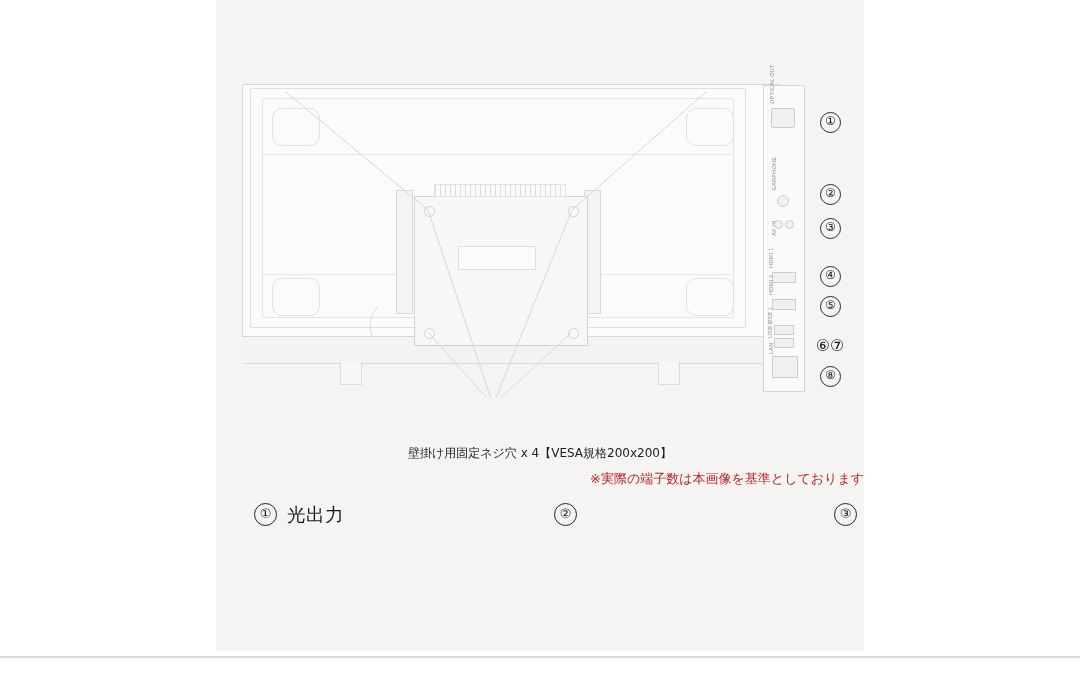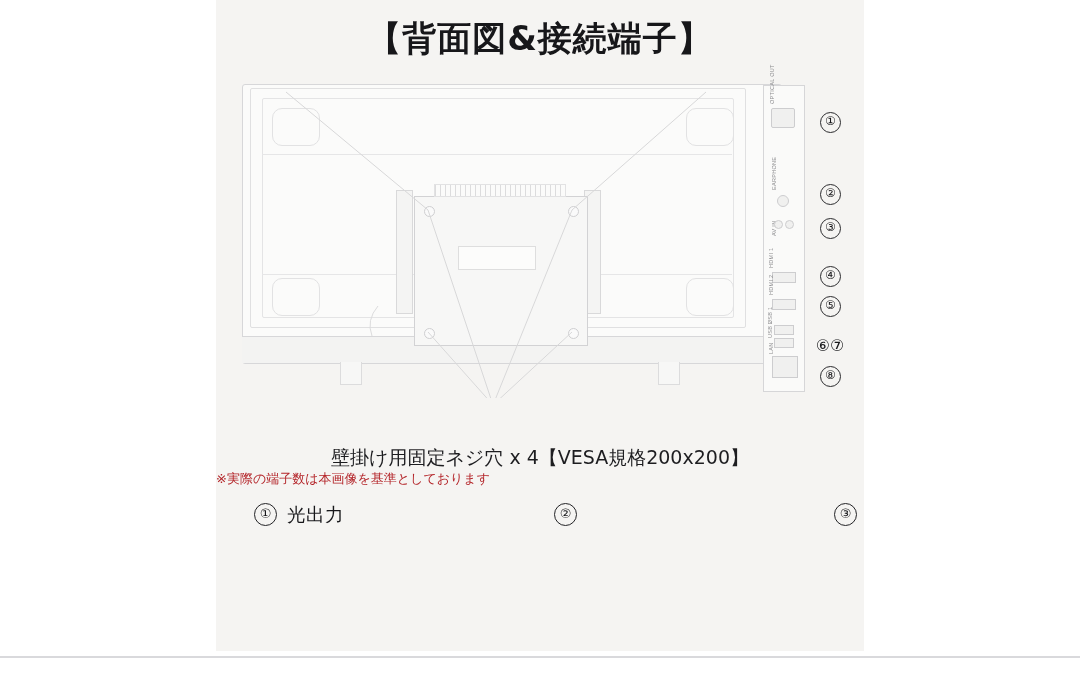--- a/index.html
+++ b/index.html
@@ -214,28 +214,28 @@
     text-align: center;
     background: #f5f4f2;
     font-family: "DejaVu Sans", sans-serif;
   }
 
   
   #cap1 {
     position: absolute;
     left: 0; top: 445px; width: 648px;
     text-align: center;
-    font-size: 19px;
+    font-size: 12px;
     color: #1d1d20;
     font-family: "DejaVu Sans", sans-serif;
   }
   #cap2 {
     position: absolute;
     left: 0; top: 470px; width: 648px;
-    text-align: left;
+    text-align: right;
     font-size: 13px;
     color: #b4252a;
     font-family: "DejaVu Sans", sans-serif;
   }
 
   
   #legend {
     position: absolute;
     left: 38px;
     top: 498px;
@@ -267,21 +267,20 @@
     color: #17171a;
     letter-spacing: .5px;
     font-family: Liberation Serif, serif;
   }
 </style>
 </head>
 <body>
 
 <div id="panel">
 
-  <div id="title">【背面図&amp;接続端子】</div>
 
   <div id="tv-wrap">
 
     <div id="tv-outer"></div>
     <div id="tv-inner"></div>
     <div id="tv-inner2"></div>
     <div id="tv-bottom-band"></div>
 
     <div class="bracket" style="left:44px;  top:30px;"></div>
     <div class="bracket" style="left:458px; top:30px;"></div>

